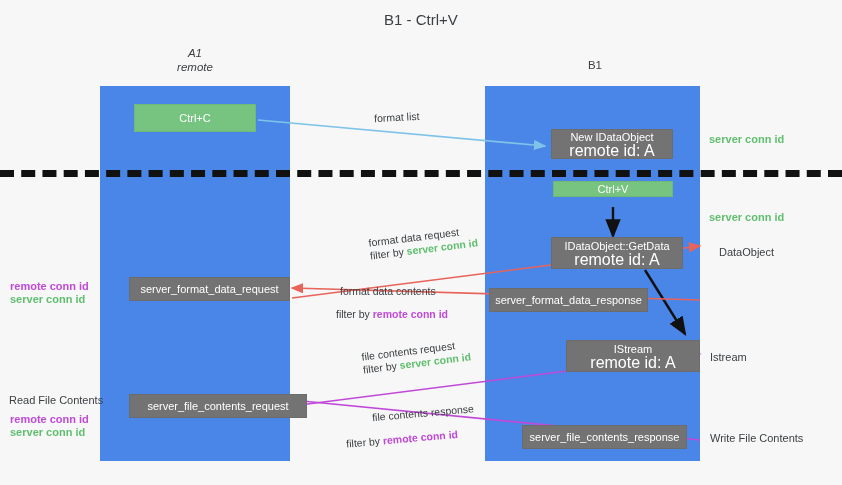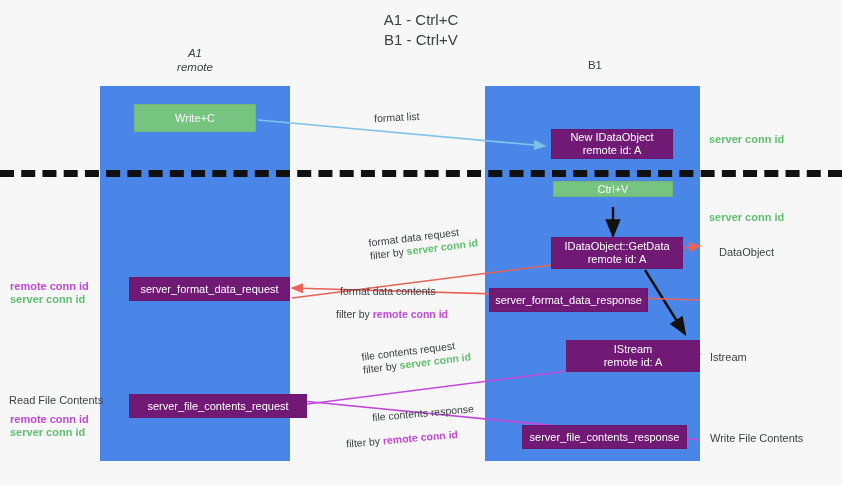--- a/index.html
+++ b/index.html
@@ -31,22 +31,22 @@
   
   .box{
     box-sizing:border-box;
     display:flex;flex-direction:column;
     align-items:center;justify-content:center;
     color:#ffffff;font-size:11px;line-height:13px;
     text-align:center;
     border:1px solid rgba(0,0,0,.06);
   }
   .box.green{background:#76c47f;}
-  .box.orange{background:#701a75;}
-  .box .l2{font-size:11px;}
+  .box.orange{background:#737373;}
+  .box .l2{font-size:16px;}
 
   
   .divider{
     left:0;top:170px;width:842px;height:0;
     border-top:7px dashed #111111;
   }
 
   
   .lbl{font-size:11px;line-height:14px;color:#3c4043;white-space:nowrap;}
   .lbl.green{color:#5fbf6e;font-weight:bold;}
@@ -59,21 +59,20 @@
   .cap .p{color:#c049d8;font-weight:bold;}
 
   svg.arrows{position:absolute;left:0;top:0;width:842px;height:485px;pointer-events:none;}
 </style>
 </head>
 <body>
 
 <div id="stage">
 
   <div class="abs title">
-    <div>A1 - Ctrl+C</div>
     <div>B1 - Ctrl+V</div>
   </div>
 
   <div class="abs lane-head" style="left:120px;top:46px;width:150px;font-style:italic;">
     <div>A1</div>
     <div>remote</div>
   </div>
   <div class="abs lane-head" style="left:520px;top:58px;width:150px;">
     <div>B1</div>
   </div>
@@ -108,21 +107,21 @@
     <line x1="700" y1="300" x2="292" y2="288" stroke="#e8635a" stroke-width="1.6" marker-end="url(#ah-red)"></line>
 
     <line x1="292" y1="406" x2="700" y2="354" stroke="#c049d8" stroke-width="1.6" marker-end="url(#ah-mag)"></line>
 
     <line x1="700" y1="440" x2="292" y2="400" stroke="#c049d8" stroke-width="1.6" marker-end="url(#ah-mag)"></line>
   </svg>
 
   <div class="abs divider"></div>
 
   <div class="abs box green" style="left:134px;top:104px;width:122px;height:28px;">
-    <span>Write+C</span>
+    <span>Ctrl+C</span>
   </div>
 
   <div class="abs box orange" style="left:551px;top:129px;width:122px;height:30px;">
     <span>New IDataObject</span>
     <span class="l2">remote id: A</span>
   </div>
 
   <div class="abs box green" style="left:553px;top:181px;width:120px;height:16px;">
     <span>Ctrl+V</span>
   </div>

